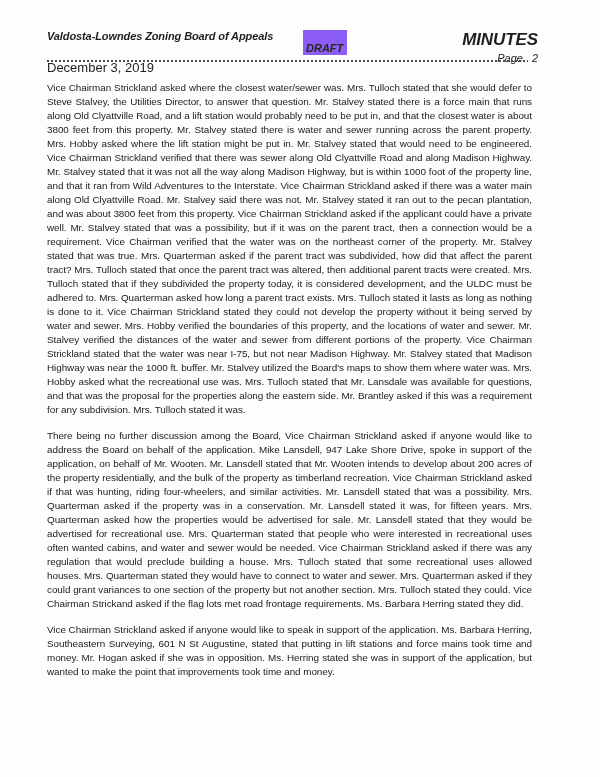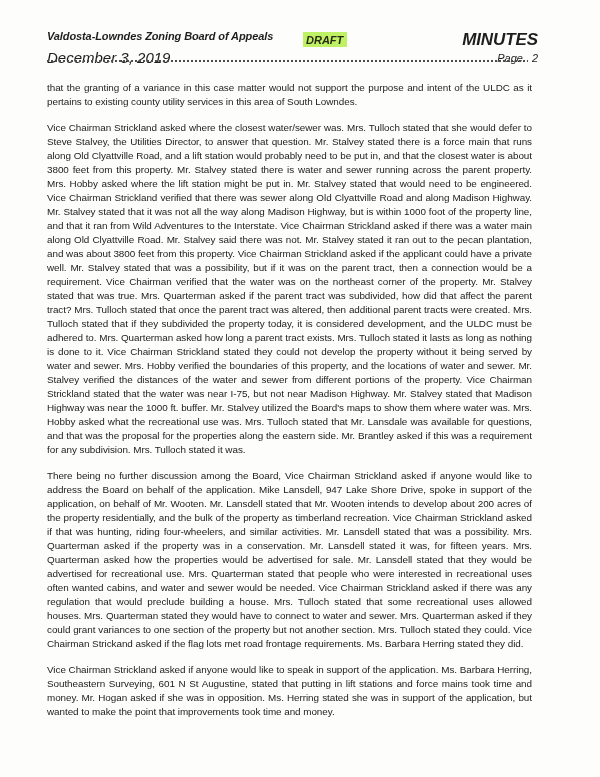--- a/index.html
+++ b/index.html
@@ -19,37 +19,36 @@
     top: 30px;
   }
   .org-title {
     font-size: 11px;
     font-weight: bold;
     font-style: italic;
     letter-spacing: -0.1px;
     white-space: nowrap;
   }
   .doc-date {
-    font-size: 15px;
-    font-style: italic;
-    margin-top: 7px;
+    font-size: 13px;
+    margin-top: 18px;
   }
   .h-draft {
     position: absolute;
     left: 303px;
     top: 30px;
   }
   .draft-badge {
     display: inline-block;
     font-size: 11px;
     font-weight: bold;
     font-style: italic;
-    background: #bef264;
+    background: #8b5cf6;
     color: #2a2a12;
-    padding: 2px 4px 1px 3px;
+    padding: 12px 4px 1px 3px;
   }
   .h-right {
     position: absolute;
     right: 62px;
     top: 30px;
     text-align: right;
   }
   .minutes-label {
     font-size: 17px;
     font-weight: bold;
@@ -104,19 +103,18 @@
   <div class="h-right">
     <div class="minutes-label">MINUTES</div>
     <div class="page-indicator">
       <span>Page</span><span class="pgnum">2</span>
     </div>
   </div>
 
   <div class="dotted-separator"></div>
 
   <main class="minutes-body">
-    <p>that the granting of a variance in this case matter would not support the purpose and intent of the ULDC as it pertains to existing county utility services in this area of South Lowndes.</p>
     <p>Vice Chairman Strickland asked where the closest water/sewer was. Mrs. Tulloch stated that she would defer to Steve Stalvey, the Utilities Director, to answer that question. Mr. Stalvey stated there is a force main that runs along Old Clyattville Road, and a lift station would probably need to be put in, and that the closest water is about 3800 feet from this property. Mr. Stalvey stated there is water and sewer running across the parent property. Mrs. Hobby asked where the lift station might be put in. Mr. Stalvey stated that would need to be engineered. Vice Chairman Strickland verified that there was sewer along Old Clyattville Road and along Madison Highway. Mr. Stalvey stated that it was not all the way along Madison Highway, but is within 1000 foot of the property line, and that it ran from Wild Adventures to the Interstate. Vice Chairman Strickland asked if there was a water main along Old Clyattville Road. Mr. Stalvey said there was not. Mr. Stalvey stated it ran out to the pecan plantation, and was about 3800 feet from this property. Vice Chairman Strickland asked if the applicant could have a private well. Mr. Stalvey stated that was a possibility, but if it was on the parent tract, then a connection would be a requirement. Vice Chairman verified that the water was on the northeast corner of the property. Mr. Stalvey stated that was true. Mrs. Quarterman asked if the parent tract was subdivided, how did that affect the parent tract? Mrs. Tulloch stated that once the parent tract was altered, then additional parent tracts were created. Mrs. Tulloch stated that if they subdivided the property today, it is considered development, and the ULDC must be adhered to. Mrs. Quarterman asked how long a parent tract exists. Mrs. Tulloch stated it lasts as long as nothing is done to it. Vice Chairman Strickland stated they could not develop the property without it being served by water and sewer. Mrs. Hobby verified the boundaries of this property, and the locations of water and sewer. Mr. Stalvey verified the distances of the water and sewer from different portions of the property. Vice Chairman Strickland stated that the water was near I-75, but not near Madison Highway. Mr. Stalvey stated that Madison Highway was near the 1000 ft. buffer. Mr. Stalvey utilized the Board's maps to show them where water was. Mrs. Hobby asked what the recreational use was. Mrs. Tulloch stated that Mr. Lansdale was available for questions, and that was the proposal for the properties along the eastern side. Mr. Brantley asked if this was a requirement for any subdivision. Mrs. Tulloch stated it was.</p>
     <p>There being no further discussion among the Board, Vice Chairman Strickland asked if anyone would like to address the Board on behalf of the application. Mike Lansdell, 947 Lake Shore Drive, spoke in support of the application, on behalf of Mr. Wooten. Mr. Lansdell stated that Mr. Wooten intends to develop about 200 acres of the property residentially, and the bulk of the property as timberland recreation. Vice Chairman Strickland asked if that was hunting, riding four-wheelers, and similar activities. Mr. Lansdell stated that was a possibility. Mrs. Quarterman asked if the property was in a conservation. Mr. Lansdell stated it was, for fifteen years. Mrs. Quarterman asked how the properties would be advertised for sale. Mr. Lansdell stated that they would be advertised for recreational use. Mrs. Quarterman stated that people who were interested in recreational uses often wanted cabins, and water and sewer would be needed. Vice Chairman Strickland asked if there was any regulation that would preclude building a house. Mrs. Tulloch stated that some recreational uses allowed houses. Mrs. Quarterman stated they would have to connect to water and sewer. Mrs. Quarterman asked if they could grant variances to one section of the property but not another section. Mrs. Tulloch stated they could. Vice Chairman Strickand asked if the flag lots met road frontage requirements. Ms. Barbara Herring stated they did.</p>
     <p>Vice Chairman Strickland asked if anyone would like to speak in support of the application. Ms. Barbara Herring, Southeastern Surveying, 601 N St Augustine, stated that putting in lift stations and force mains took time and money. Mr. Hogan asked if she was in opposition. Ms. Herring stated she was in support of the application, but wanted to make the point that improvements took time and money.</p>
   </main>
 
 </div>
 
 </body></html>

